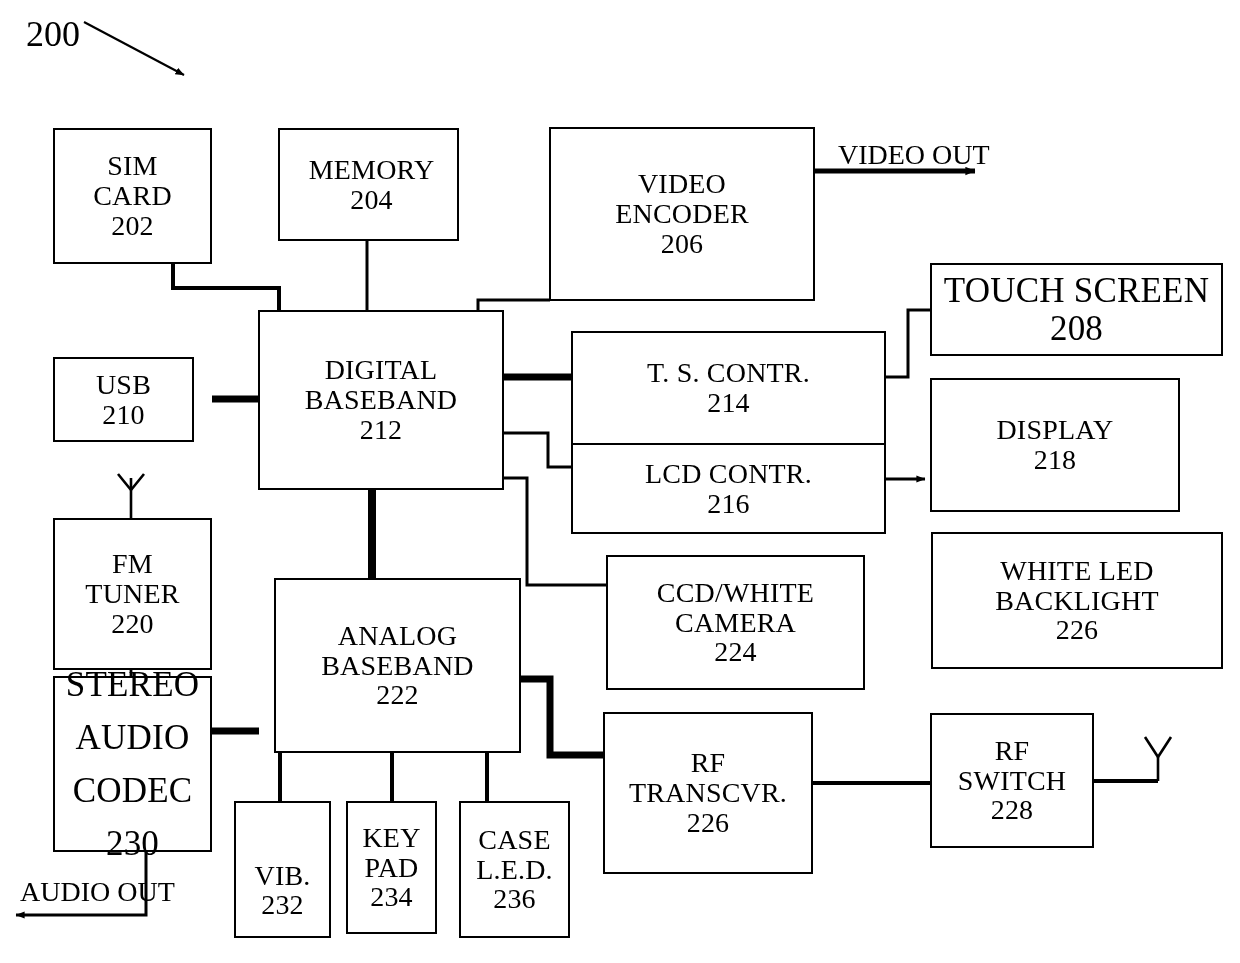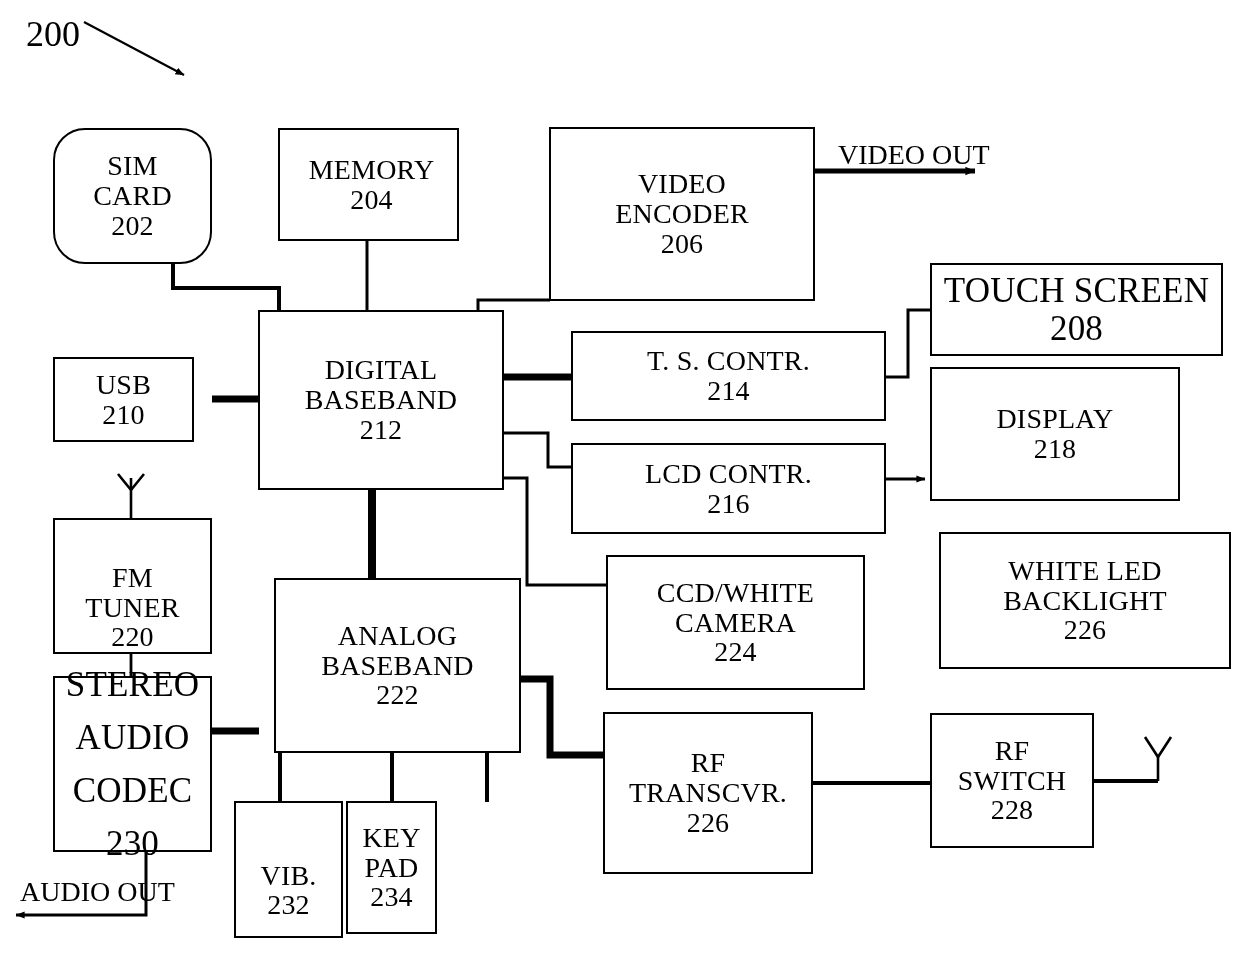--- a/index.html
+++ b/index.html
@@ -86,21 +86,21 @@
   <div class="freetext f28" style="left:838px;top:140px;width:130px;">
     <span class="ln">VIDEO</span>
     <span class="ln">OUT</span>
   </div>
 
   <div class="freetext f28" style="left:20px;top:877px;width:128px;">
     <span class="ln">AUDIO</span>
     <span class="ln">OUT</span>
   </div>
 
-  <div class="box f28" style="left:53px;top:128px;width:159px;height:136px;border-radius:32px;">
+  <div class="box f28" style="left:53px;top:128px;width:159px;height:136px;">
     <span class="ln">SIM</span>
     <span class="ln">CARD</span>
     <span class="ln">202</span>
   </div>
 
   <div class="box f28" style="left:278px;top:128px;width:181px;height:113px;padding-left:6px;">
     <span class="ln">MEMORY</span>
     <span class="ln">204</span>
   </div>
 
@@ -119,54 +119,54 @@
     <span class="ln">USB</span>
     <span class="ln">210</span>
   </div>
 
   <div class="box f28" style="left:258px;top:310px;width:246px;height:180px;">
     <span class="ln">DIGITAL</span>
     <span class="ln">BASEBAND</span>
     <span class="ln">212</span>
   </div>
 
-  <div class="box f28" style="left:571px;top:331px;width:315px;height:90px;">
+  <div class="box f28" style="left:571px;top:331px;width:315px;height:114px;">
     <span class="ln">T. S. CONTR.</span>
     <span class="ln">214</span>
   </div>
 
   <div class="box f28" style="left:571px;top:443px;width:315px;height:91px;">
     <span class="ln">LCD CONTR.</span>
     <span class="ln">216</span>
   </div>
 
-  <div class="box f28" style="left:930px;top:367px;width:250px;height:134px;">
+  <div class="box f28" style="left:930px;top:378px;width:250px;height:134px;">
     <span class="ln">DISPLAY</span>
     <span class="ln">218</span>
   </div>
 
-  <div class="box f28" style="left:53px;top:518px;width:159px;height:136px;justify-content:flex-end;">
+  <div class="box f28" style="left:53px;top:518px;width:159px;height:152px;">
     <span class="ln">FM</span>
     <span class="ln">TUNER</span>
     <span class="ln">220</span>
   </div>
 
   <div class="box f28" style="left:258px;top:578px;width:247px;height:175px;margin-left:16px;">
     <span class="ln">ANALOG</span>
     <span class="ln">BASEBAND</span>
     <span class="ln">222</span>
   </div>
 
   <div class="box f28" style="left:606px;top:555px;width:259px;height:135px;">
     <span class="ln">CCD/WHITE</span>
     <span class="ln">CAMERA</span>
     <span class="ln">224</span>
   </div>
 
-  <div class="box f28" style="left:931px;top:532px;width:292px;height:137px;margin-left:8px;">
+  <div class="box f28" style="left:931px;top:532px;width:292px;height:137px;">
     <span class="ln">WHITE LED</span>
     <span class="ln">BACKLIGHT</span>
     <span class="ln">226</span>
   </div>
 
   <div class="box f28" style="left:603px;top:712px;width:210px;height:162px;">
     <span class="ln">RF</span>
     <span class="ln">TRANSCVR.</span>
     <span class="ln">226</span>
   </div>
@@ -177,25 +177,30 @@
     <span class="ln">228</span>
   </div>
 
   <div class="box f27" style="left:53px;top:676px;width:159px;height:176px;gap:16px;">
     <span class="ln">STEREO</span>
     <span class="ln">AUDIO</span>
     <span class="ln">CODEC</span>
     <span class="ln">230</span>
   </div>
 
-  <div class="box f28" style="left:234px;top:801px;width:109px;height:137px;justify-content:flex-end;padding-bottom:16px;">
+  <div class="box f28" style="left:234px;top:801px;width:97px;height:137px;justify-content:flex-end;padding-bottom:16px;">
     <span class="ln">VIB.</span>
     <span class="ln">232</span>
   </div>
 
   <div class="box f28" style="left:346px;top:801px;width:91px;height:133px;">
     <span class="ln">KEY</span>
     <span class="ln">PAD</span>
     <span class="ln">234</span>
   </div>
 
+  <div class="box f28" style="left:459px;top:801px;width:111px;height:137px;">
+    <span class="ln">CASE</span>
+    <span class="ln">L.E.D.</span>
+    <span class="ln">236</span>
+  </div>
 
 </div>
 
 </body></html>

